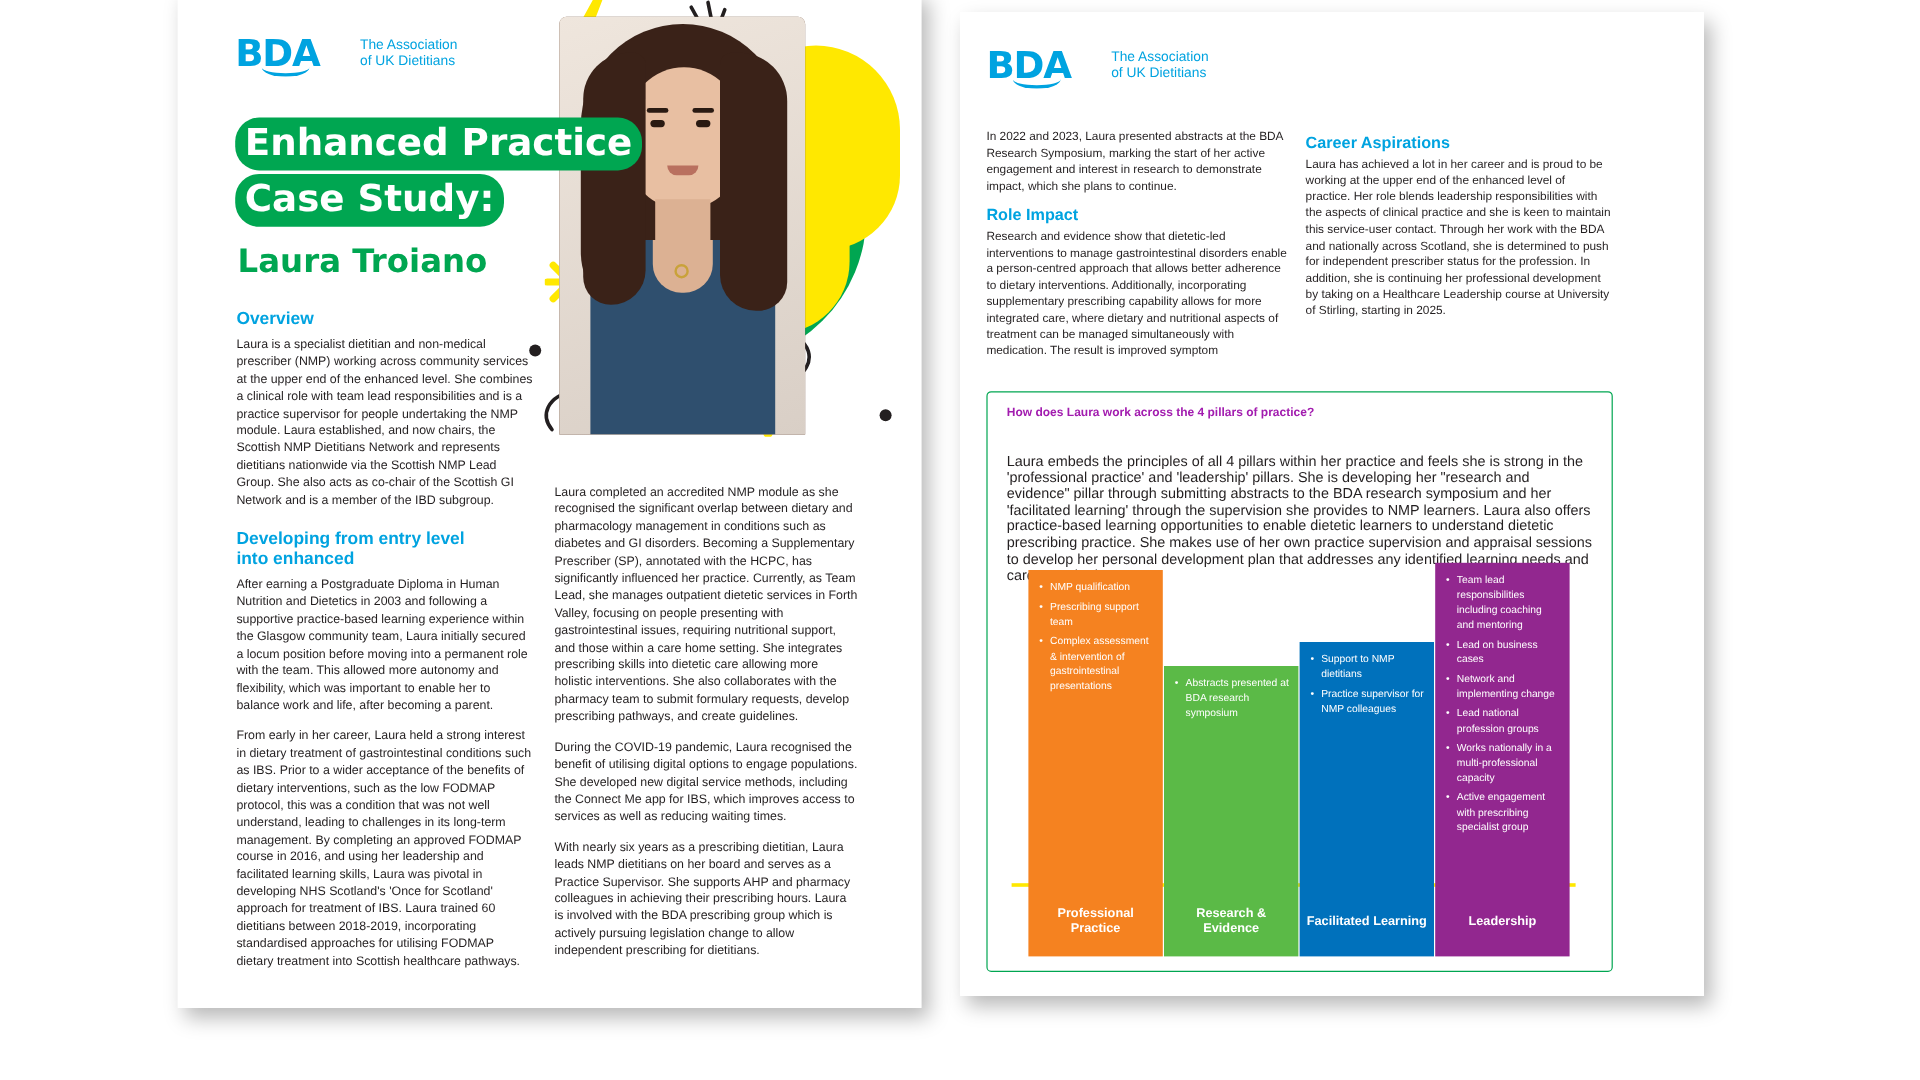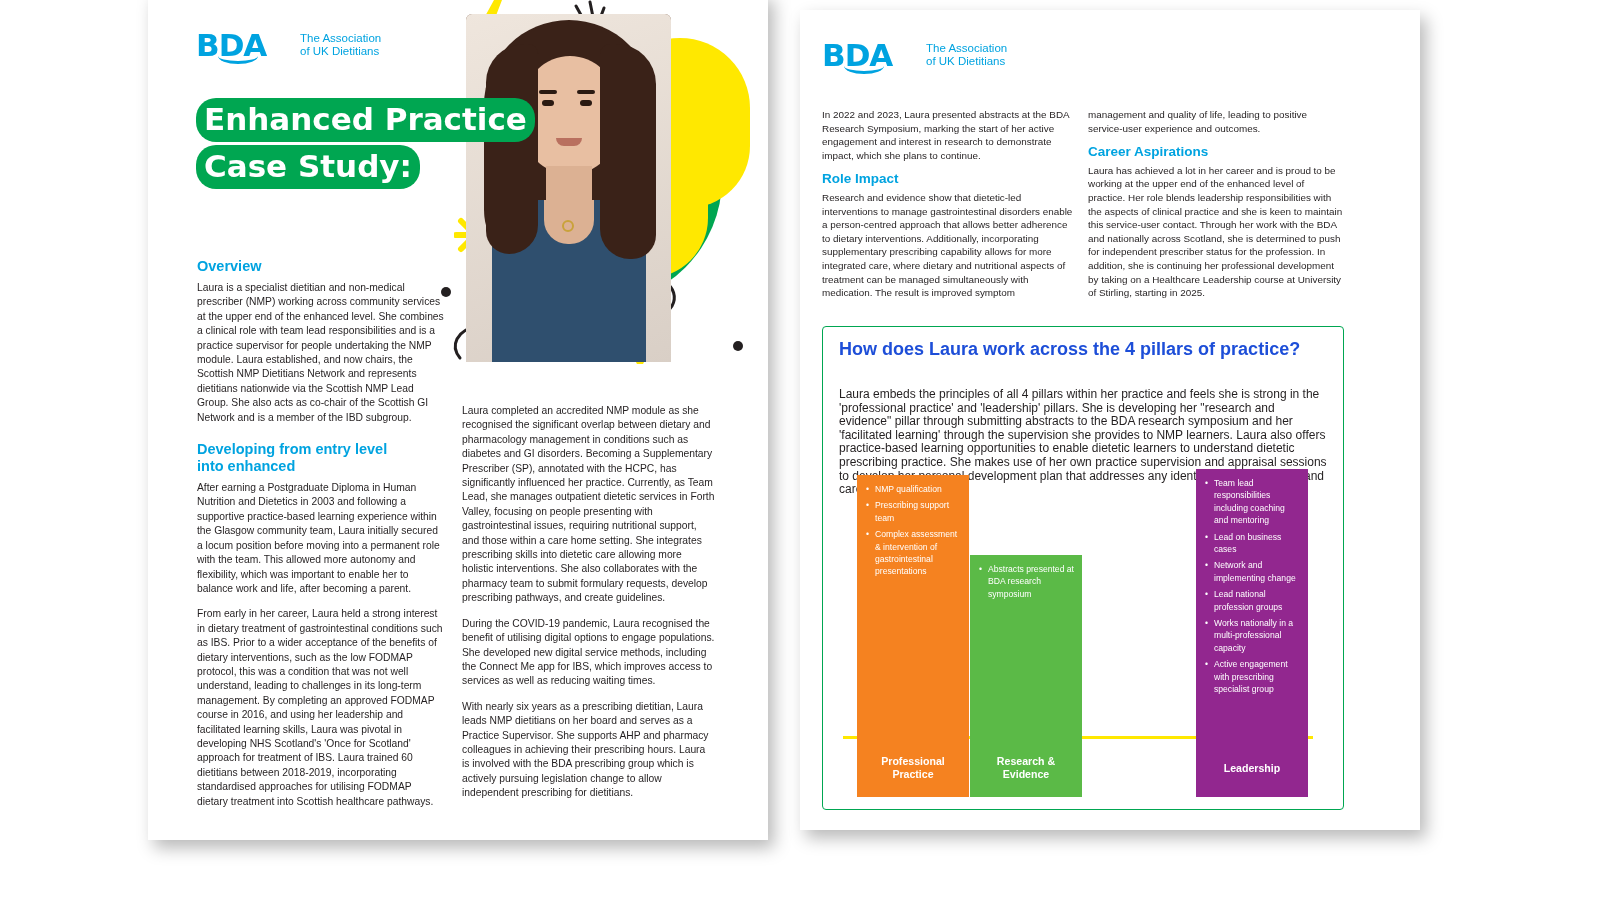--- a/index.html
+++ b/index.html
@@ -165,22 +165,22 @@
   }
 
   .pillar-box {
     position: absolute; left: 22px; top: 316px;
     width: 522px; height: 484px;
     border: 1.6px solid #00a651;
     border-radius: 4px;
     padding: 12px 16px;
   }
   .pillar-title {
-    color: #1d4ed8;
-    font-size: 18px;
+    color: #a21caf;
+    font-size: 10px;
     font-weight: bold;
     margin-bottom: 7px;
   }
   .pillar-intro { font-size: 12px; line-height: 13.6px; color: #231f20; margin-top: 28px; }
 
   .chart {
     position: absolute; left: 34px; top: 140px;
     width: 455px; height: 330px;
   }
   .bar {
@@ -312,20 +312,21 @@
       </div>
       <div class="logo-text">
         <div>The Association</div>
         <div>of UK Dietitians</div>
       </div>
     </div>
 
     <div class="title-block">
       <div class="title-bar">Enhanced Practice</div><br>
       <div class="title-bar">Case Study:</div>
+      <div class="title-name">Laura Troiano</div>
     </div>
 
     <div class="col" id="left-col-1">
       <h3 class="sub tight">Overview</h3>
       <p>Laura is a specialist dietitian and non-medical prescriber (NMP) working across community services at the upper end of the enhanced level. She combines a clinical role with team lead responsibilities and is a practice supervisor for people undertaking the NMP module. Laura established, and now chairs, the Scottish NMP Dietitians Network and represents dietitians nationwide via the Scottish NMP Lead Group. She also acts as co-chair of the Scottish GI Network and is a member of the IBD subgroup.</p>
       <h3 class="sub" style="margin-top:16px;">Developing from entry level</h3>
       <h3 class="sub" style="margin-top:-6px;">into enhanced</h3>
       <p>After earning a Postgraduate Diploma in Human Nutrition and Dietetics in 2003 and following a supportive practice-based learning experience within the Glasgow community team, Laura initially secured a locum position before moving into a permanent role with the team. This allowed more autonomy and flexibility, which was important to enable her to balance work and life, after becoming a parent.</p>
       <p>From early in her career, Laura held a strong interest in dietary treatment of gastrointestinal conditions such as IBS. Prior to a wider acceptance of the benefits of dietary interventions, such as the low FODMAP protocol, this was a condition that was not well understand, leading to challenges in its long-term management. By completing an approved FODMAP course in 2016, and using her leadership and facilitated learning skills, Laura was pivotal in developing NHS Scotland's 'Once for Scotland' approach for treatment of IBS. Laura trained 60 dietitians between 2018-2019, incorporating standardised approaches for utilising FODMAP dietary treatment into Scottish healthcare pathways.</p>
     </div>
@@ -350,21 +351,20 @@
       </div>
     </div>
 
     <div class="rcol" id="right-col-1">
       <p>In 2022 and 2023, Laura presented abstracts at the BDA Research Symposium, marking the start of her active engagement and interest in research to demonstrate impact, which she plans to continue.</p>
       <h3 class="rsub">Role Impact</h3>
       <p>Research and evidence show that dietetic-led interventions to manage gastrointestinal disorders enable a person-centred approach that allows better adherence to dietary interventions. Additionally, incorporating supplementary prescribing capability allows for more integrated care, where dietary and nutritional aspects of treatment can be managed simultaneously with medication. The result is improved symptom</p>
     </div>
 
     <div class="rcol" id="right-col-2">
-      <p>management and quality of life, leading to positive service-user experience and outcomes.</p>
       <h3 class="rsub">Career Aspirations</h3>
       <p>Laura has achieved a lot in her career and is proud to be working at the upper end of the enhanced level of practice. Her role blends leadership responsibilities with the aspects of clinical practice and she is keen to maintain this service-user contact. Through her work with the BDA and nationally across Scotland, she is determined to push for independent prescriber status for the profession. In addition, she is continuing her professional development by taking on a Healthcare Leadership course at University of Stirling, starting in 2025.</p>
     </div>
 
     <div class="pillar-box">
       <div class="pillar-title">How does Laura work across the 4 pillars of practice?</div>
       <div class="pillar-intro">Laura embeds the principles of all 4 pillars within her practice and feels she is strong in the 'professional practice' and 'leadership' pillars. She is developing her "research and evidence" pillar through submitting abstracts to the BDA research symposium and her 'facilitated learning' through the supervision she provides to NMP learners. Laura also offers practice-based learning opportunities to enable dietetic learners to understand dietetic prescribing practice. She makes use of her own practice supervision and appraisal sessions to develop her personal development plan that addresses any identified learning needs and career aspirations.</div>
 
       <div class="chart">
         <div class="baseline"></div>
@@ -382,20 +382,29 @@
 
         <div class="bar" id="bar-re">
           <div class="body">
             <ul>
               <li>Abstracts presented at BDA research symposium</li>
             </ul>
           </div>
           <div class="label">Research &amp; Evidence</div>
         </div>
 
+        <div class="bar" id="bar-fl">
+          <div class="body">
+            <ul>
+              <li>Support to NMP dietitians</li>
+              <li>Practice supervisor for NMP colleagues</li>
+            </ul>
+          </div>
+          <div class="label">Facilitated Learning</div>
+        </div>
 
         <div class="bar" id="bar-ld">
           <div class="body">
             <ul>
               <li>Team lead responsibilities including coaching and mentoring</li>
               <li>Lead on business cases</li>
               <li>Network and implementing change</li>
               <li>Lead national profession groups</li>
               <li>Works nationally in a multi-professional capacity</li>
               <li>Active engagement with prescribing specialist group</li>

